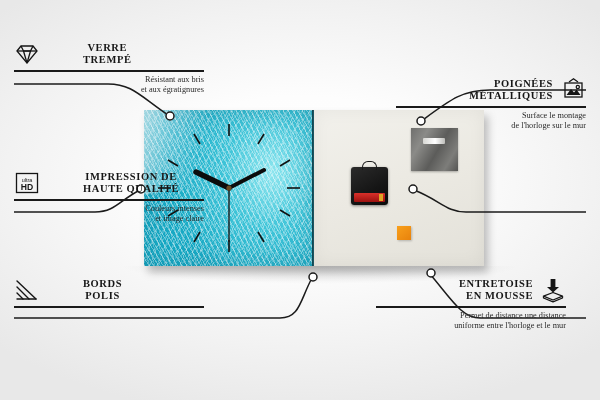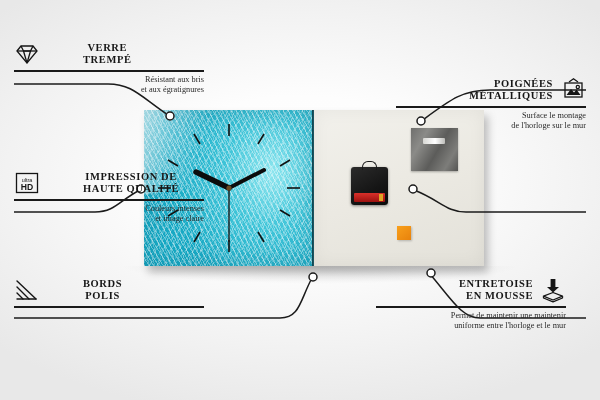--- a/index.html
+++ b/index.html
@@ -288,17 +288,17 @@
         <svg viewBox="0 0 26 26">
           <path d="M10.6 2 H15.4 V10 H19 L13 15.5 L7 10 H10.6 Z" fill="#151515"></path>
           <g fill="none" stroke="#151515" stroke-width="1.3" stroke-linejoin="round">
             <path d="M13 15.5 L3.5 19.2 L13 23 L22.5 19.2 Z"></path>
             <path d="M3.5 19.2 V21 L13 24.8 L22.5 21 V19.2"></path>
           </g>
         </svg>
       </span>
     </div>
     <div class="feat-rule"></div>
-    <div class="feat-sub">Permet de maintenir une maintenir
+    <div class="feat-sub">Permet de distance une distance
 uniforme entre l'horloge et le mur</div>
   </div>
 
 </div>
 
 </body></html>

